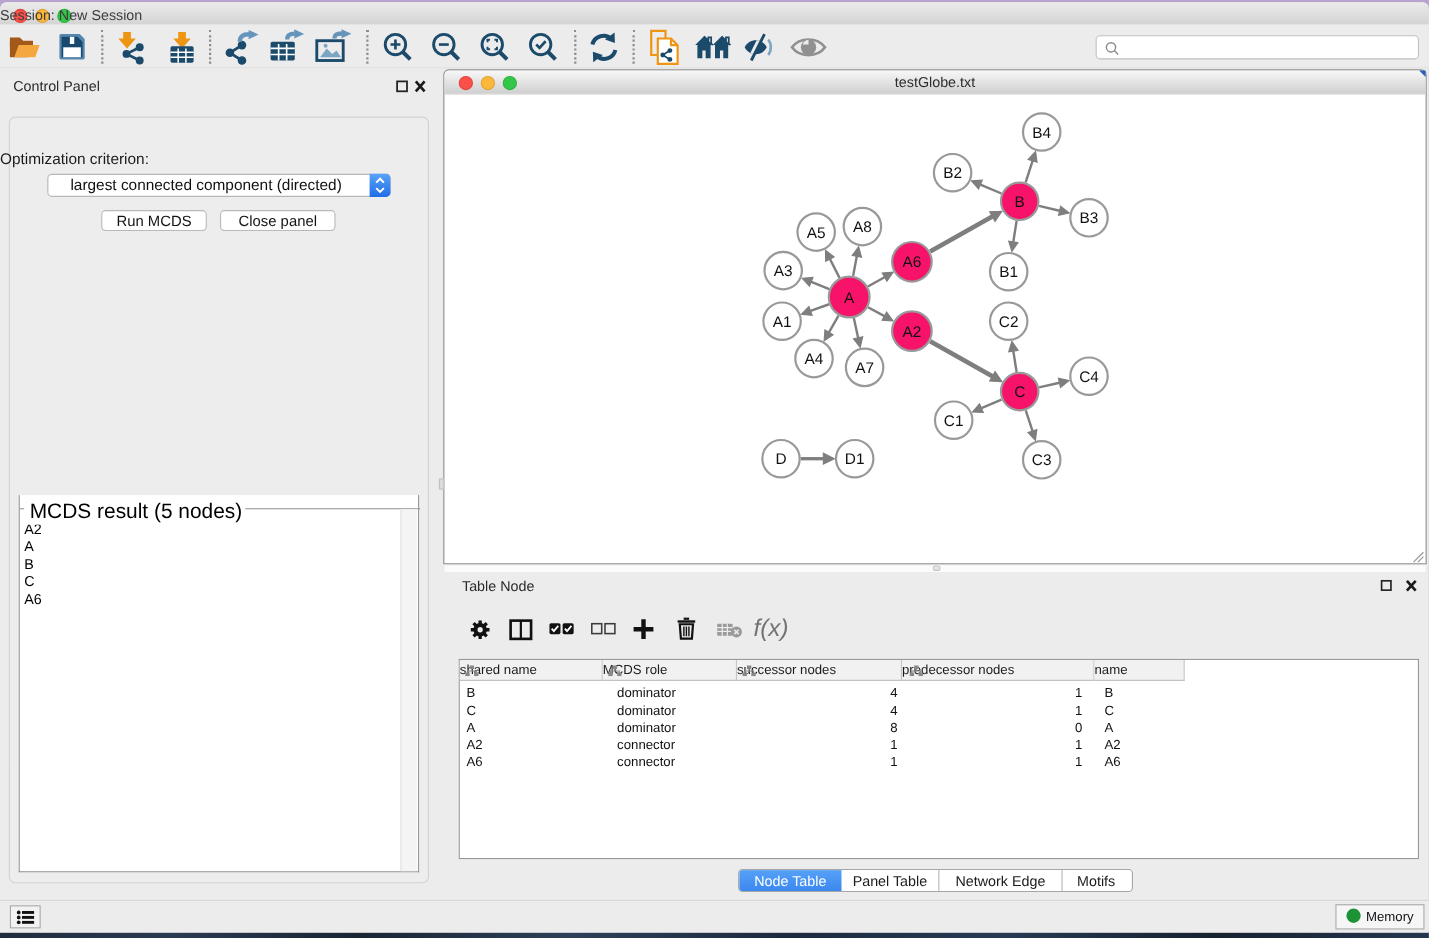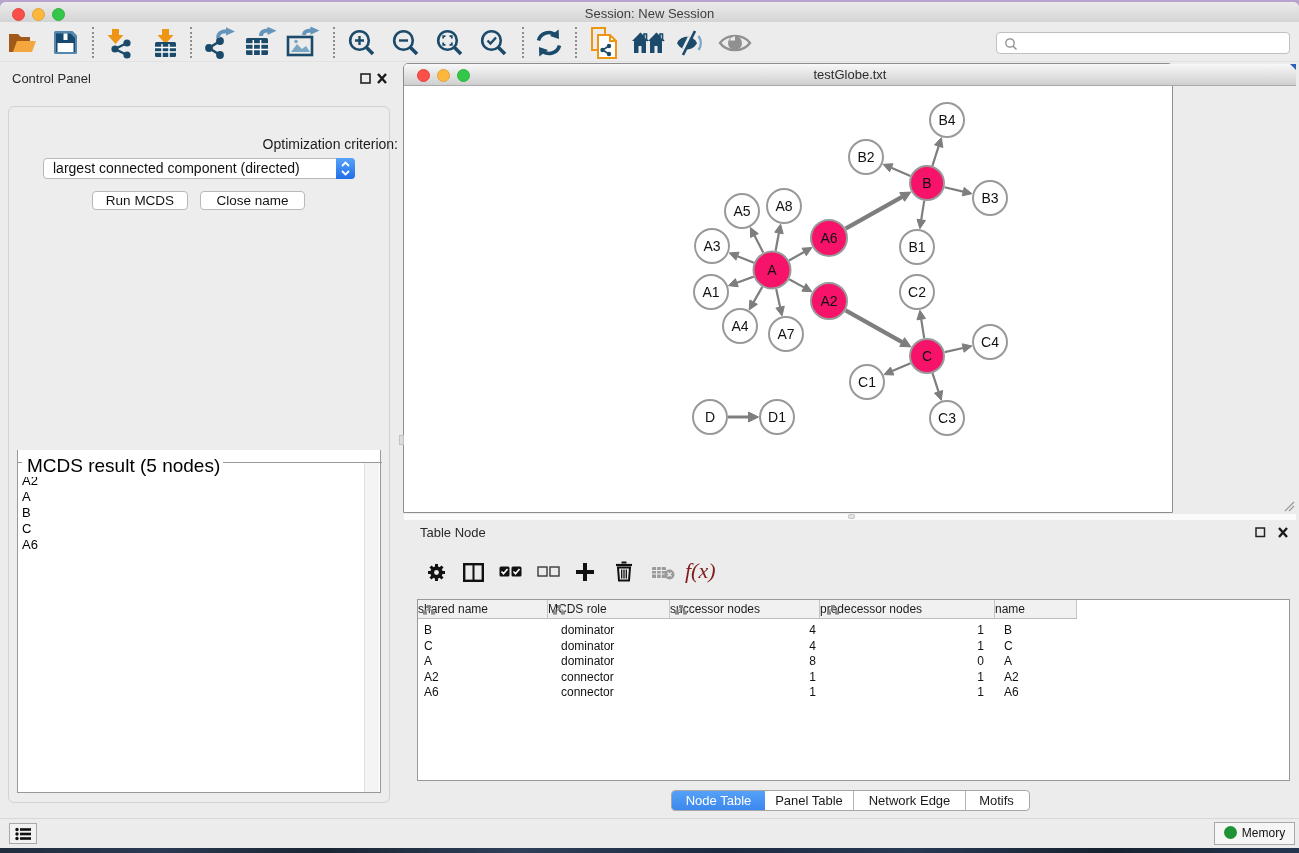--- a/index.html
+++ b/index.html
@@ -4,53 +4,53 @@
 *{margin:0;padding:0;box-sizing:border-box}
 body{width:1299px;height:853px;position:relative;overflow:hidden;
  font-family:"Liberation Sans",sans-serif;background:#b7a3ce}
 .abs{position:absolute}
 #deskbot{left:0;top:848px;width:1299px;height:5px;
  background:linear-gradient(90deg,#202c3e 0%,#2a3a52 12%,#1a2534 25%,#2e4059 40%,#1c2a40 55%,#273a54 70%,#172230 85%,#253650 100%)}
 #mainwin{left:0;top:2px;width:1299px;height:847px;background:#ececec;border-radius:6px 6px 0 0}
 #titlebar{left:0;top:0;width:1299px;height:21px;border-radius:6px 6px 0 0;
  background:linear-gradient(#ebebeb,#d4d4d4);border-bottom:1px solid #b4b4b4;}
 #titlebar .tl{top:6px;width:13px;height:13px;border-radius:50%}
-#title{width:100%;text-align:center;font-size:13px;color:#3d3d3d;top:4px}
+#title{width:100%;font-size:13px;color:#3d3d3d;top:4px}
 #toolbar{left:0;top:20px;width:1299px;height:40px;background:#ececec;border-bottom:1px solid #e2e2e2}
 .tdiv{top:5px;width:0;height:31px;border-left:2px dotted #8d8d8d;position:absolute}
 #searchbox{left:996px;top:30px;width:294px;height:22px;background:#fff;
  border:1px solid #c0c0c0;border-radius:4px}
 
 #cpanel-title{left:12px;top:69px;font-size:13px;color:#2a2a2a}
 #cpanel-box{left:8px;top:104px;width:382px;height:697px;border:1px solid #d2d2d2;
  border-radius:6px;background:#ededed}
 .seg{position:absolute;display:flex;border:1px solid #a6a6a6;border-radius:4px;
  background:#fff;overflow:hidden;z-index:5}
 .seg div{font-size:13px;color:#1a1a1a;text-align:center;line-height:18px;height:18px;
  border-right:1px solid #b5b5b5}
 .seg div:last-child{border-right:none}
 .seg .sel{background:linear-gradient(#55a1f7,#2471e8);color:#fff;border-right:none}
 #cptabs{left:77px;top:95px;width:244px;height:20px}
-#optlabel{left:0;top:134px;width:398px;text-align:right;font-size:14px;color:#1c1c1c}
+#optlabel{left:0;top:134px;width:398px;text-align:left;font-size:14px;color:#1c1c1c}
 #dropdown{left:43px;top:156px;width:312px;height:21px;background:#fff;
  border:1px solid #b7b7b7;border-radius:4px;font-size:14px;color:#111;
- line-height:19px;padding-left:9px}
+ line-height:19px;padding-left:20px}
 #ddspin{left:336px;top:156px;width:19px;height:21px;border-radius:0 4px 4px 0;
  background:linear-gradient(#58a3f8,#206ee6)}
 .btn{position:absolute;height:19px;background:#fff;border:1px solid #b9b9b9;
  border-radius:4px;font-size:13.5px;color:#141414;text-align:center;line-height:17px}
 
 #mcdsbox{left:17px;top:448px;width:364px;height:343px;background:#fff;
  border:1px solid #989898;border-top:none}
 #mcdsbox .btop{position:absolute;left:0;top:12px;height:0;border-top:1px solid #989898}
 #mcdslabel{left:24px;top:453px;font-size:19px;color:#000;background:#fff;padding:0 3px;z-index:3}
 #mcdstrack{left:346px;top:13px;width:15px;height:329px;background:#f4f4f4;border-left:1px solid #e2e2e2}
 .mitem{position:absolute;left:4px;font-size:13px;color:#000}
 
-#netwin{left:403px;top:61px;width:770px;height:450px;background:#fff;
+#netwin{left:403px;top:61px;width:894px;height:450px;background:#fff;
  border:1px solid #8d8d8d;border-radius:5px 5px 0 0}
 #nettb{left:0;top:0;width:892px;height:22px;border-radius:4px 4px 0 0;
  background:linear-gradient(#f8f8f8,#cfcfcf);border-bottom:1px solid #a9a9a9}
 #nettb .tl{top:5px;width:13px;height:13px;border-radius:50%}
 #nettitle{width:100%;text-align:center;font-size:13px;color:#2d2d2d;top:3px}
 
 #tptitle{left:420px;top:523px;font-size:13px;color:#2a2a2a}
 #tptoolbar{left:417px;top:554px}
 #tablebox{left:417px;top:597px;width:873px;height:182px;background:#fff;border:1px solid #999}
 .hcell{position:absolute;top:0;height:19px;background:#f1f1f1;border-right:1px solid #c6c6c6;
@@ -220,21 +220,21 @@
     </svg>
  <div class="abs" id="cpanel-box"></div>
  <div class="abs" id="optlabel">Optimization criterion:</div>
  <div class="abs" id="dropdown">largest connected component (directed)</div>
  <div class="abs" id="ddspin">
       <svg style="left:4px;top:2px" width="11" height="17" viewBox="0 0 11 17">
         <path d="M2 6 L5.5 2.5 L9 6 M2 11 L5.5 14.5 L9 11" fill="none" stroke="#fff" stroke-width="1.8"></path>
       </svg>
     </div>
  <div class="btn" style="left:92px;top:189px;width:96px">Run MCDS</div>
- <div class="btn" style="left:200px;top:189px;width:105px">Close name</div>
+ <div class="btn" style="left:200px;top:189px;width:105px">Close panel</div>
 
  <div class="abs" id="mcdslabel">MCDS result (5 nodes)</div>
  <div class="abs" id="mcdsbox">
   <div class="btop" style="left:0;width:4px"></div>
   <div class="btop" style="left:147px;width:217px"></div>
   <div class="abs" id="mcdstrack"></div>
   <div class="mitem" style="top:23px">A2</div>
   <div class="mitem" style="top:39px">A</div>
   <div class="mitem" style="top:55px">B</div>
   <div class="mitem" style="top:71px">C</div>
@@ -393,21 +393,21 @@
 
   <svg style="left:234px;top:10px" width="24" height="14" viewBox="0 0 24 14">
    <rect x="1" y="1" width="14" height="11" rx="1" fill="#9a9a9a"></rect>
    <g stroke="#ececec" stroke-width="1.1">
           <path d="M1 4.5 h14 M1 8 h14 M5.6 1 v11 M10.2 1 v11"></path>
         </g>
    <circle cx="18.5" cy="8.5" r="5" fill="#9a9a9a"></circle>
    <path d="M16.5 6.5 l4 4 M20.5 6.5 l-4 4" stroke="#ececec" stroke-width="1.4"></path>
   </svg>
 
-  <div style="position:absolute;left:268px;top:2px;font-family:Liberation Serif, serif;font-style:italic;font-size:22px;color:#7f1d1d">f(x)</div>
+  <div style="position:absolute;left:268px;top:2px;font-family:Liberation Sans, sans-serif;font-style:italic;font-size:22px;color:#737373">f(x)</div>
  </div>
  <div class="abs" id="tablebox">
   <div class="hcell" style="left:0;width:130px">shared name</div>
   <div class="hcell" style="left:130px;width:122px">MCDS role</div>
   <div class="hcell" style="left:252px;width:150px">successor nodes</div>
   <div class="hcell" style="left:402px;width:175px">predecessor nodes</div>
   <div class="hcell" style="left:577px;width:82px">name</div>
   <svg class="hicon" style="left:5px;top:5px" width="12" height="10" viewBox="0 0 12 10">
         <g fill="#888">
           <rect x="4" y="0" width="4" height="3.2"></rect>

